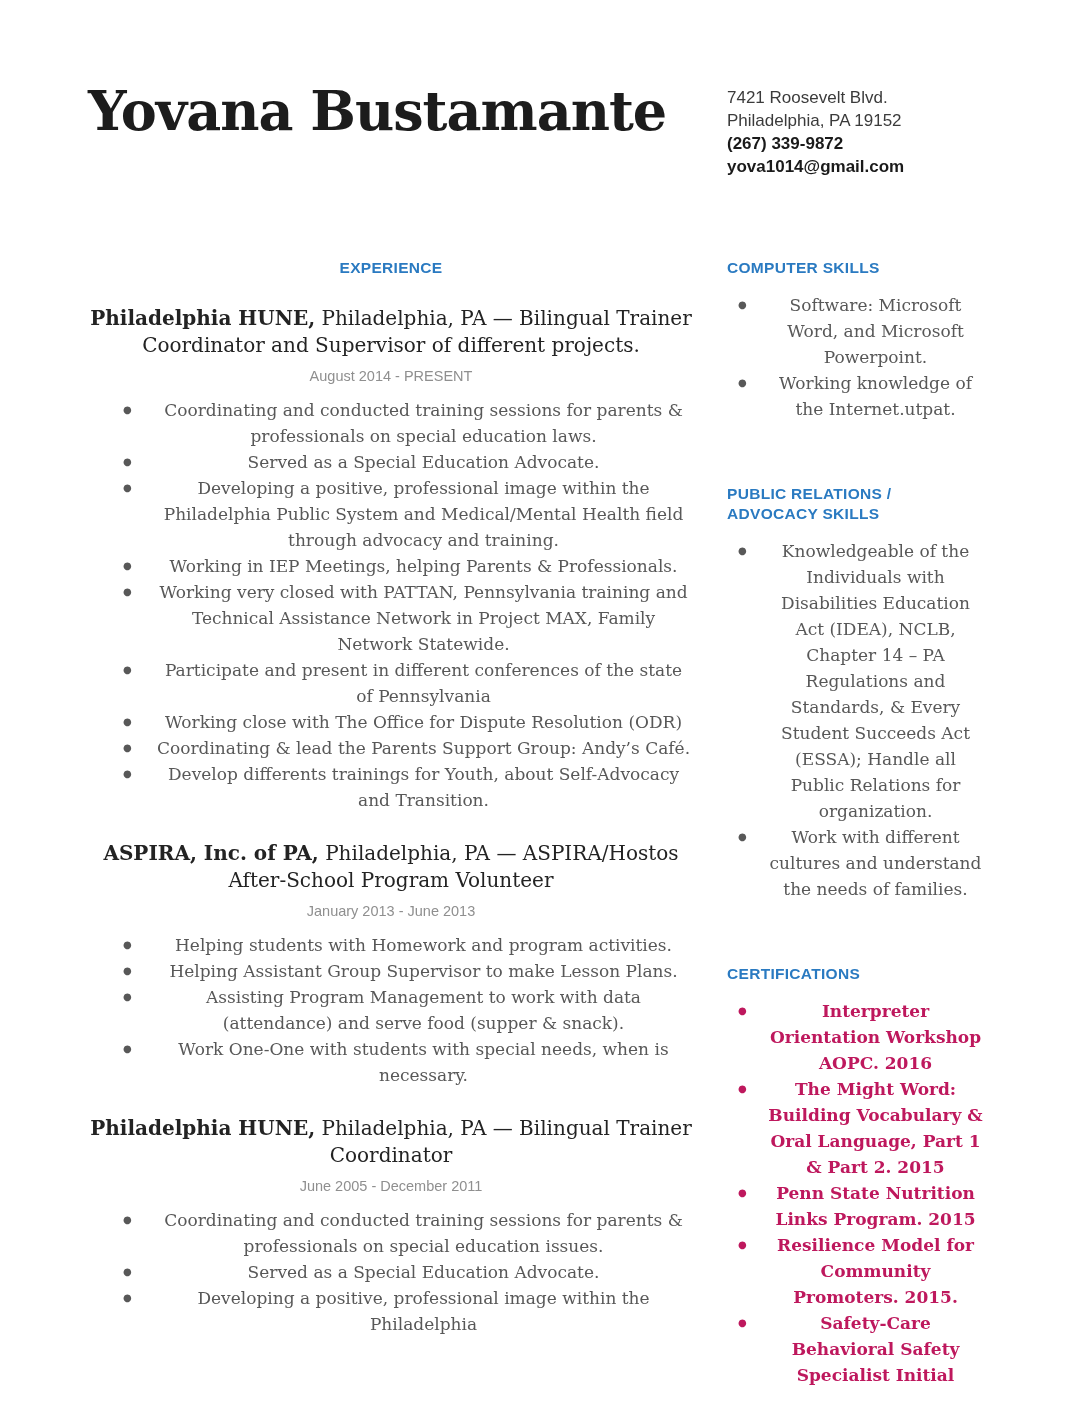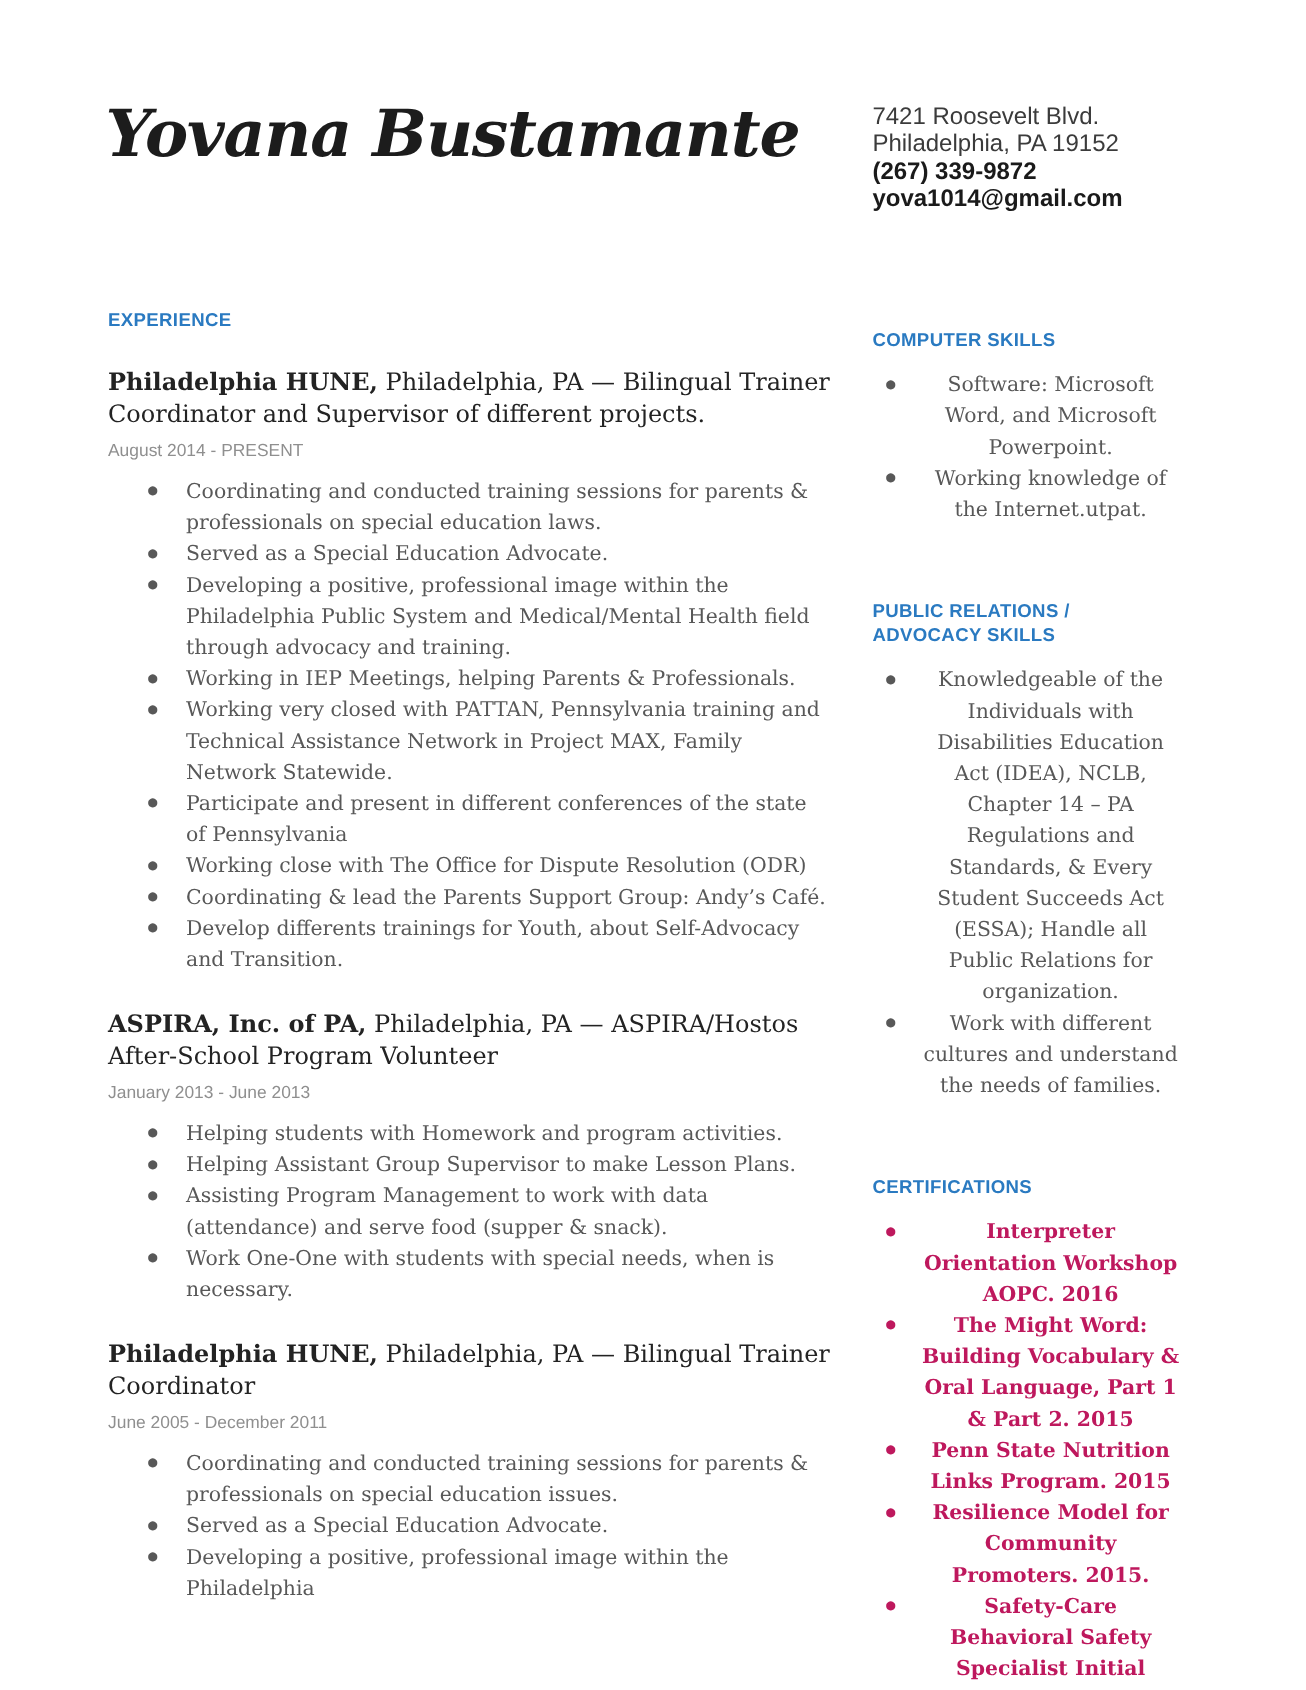--- a/index.html
+++ b/index.html
@@ -16,36 +16,35 @@
   .name {
     position: absolute;
     left: 88px;
     top: 82px;
     font-size: 54px;
     font-weight: bold;
     letter-spacing: -1px;
     color: #1c1c1c;
     line-height: 1.1;
     white-space: nowrap;
-    font-style: italic;
   }
   .contact {
     position: absolute;
     left: 727px;
     top: 86px;
     width: 300px;
     font-family: "Liberation Sans", sans-serif;
-    font-size: 20px;
+    font-size: 17px;
     line-height: 23px;
     color: #3b3b3b;
   }
   .contact .strong { font-weight: bold; color: #1a1a1a; }
 
   
-  .left-col  { position: absolute; left: 90px;  top: 258px; width: 602px; }
+  .left-col  { position: absolute; left: 90px;  top: 258px; width: 602px; text-align: center; }
   .right-col { position: absolute; left: 727px; top: 258px; width: 256px; }
 
   .section-heading {
     font-family: "Liberation Sans", sans-serif;
     font-weight: bold;
     font-size: 15.5px;
     line-height: 20px;
     letter-spacing: 0.3px;
     color: var(--accent, #2a7ac1);
   }
@@ -76,21 +75,21 @@
   ul.bullets li { position: relative; padding-left: 65px; }
   ul.bullets li::before {
     content: "●";
     position: absolute;
     left: 33px;
     top: 0;
     font-size: 10px;
   }
 
   
-  .side-section { margin-top: 16px; }
+  .side-section { margin-top: 0; }
   .side-section + .side-section { margin-top: 62px; }
   .right-col ul.bullets { margin-top: 14px; text-align: center; }
   .right-col ul.bullets li { padding-left: 41px; }
   .right-col ul.bullets li::before { left: 11px; }
   ul.bullets.cert li { font-weight: bold; color: #be185d; }
 </style>
 </head>
 <body>
 
 <div class="page">

